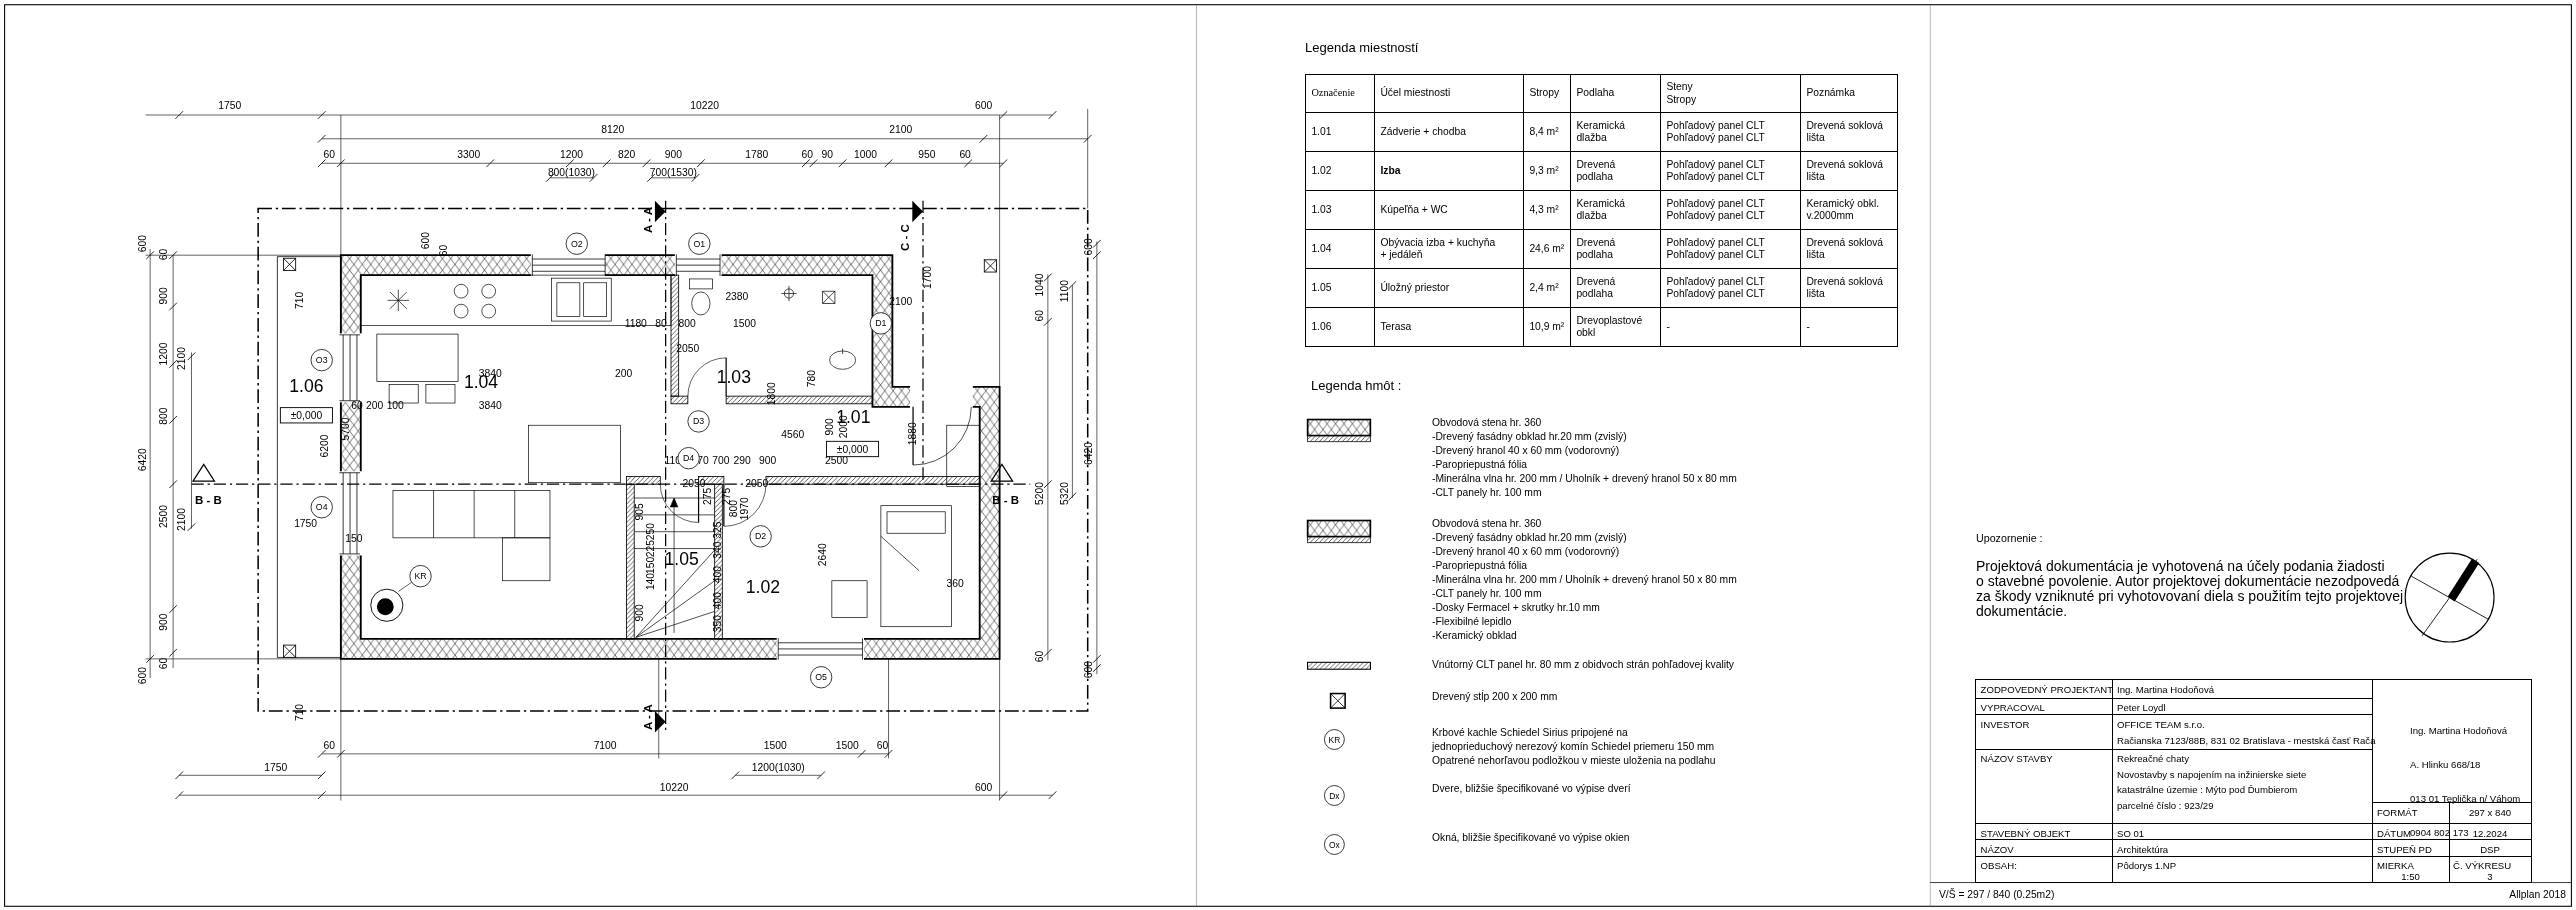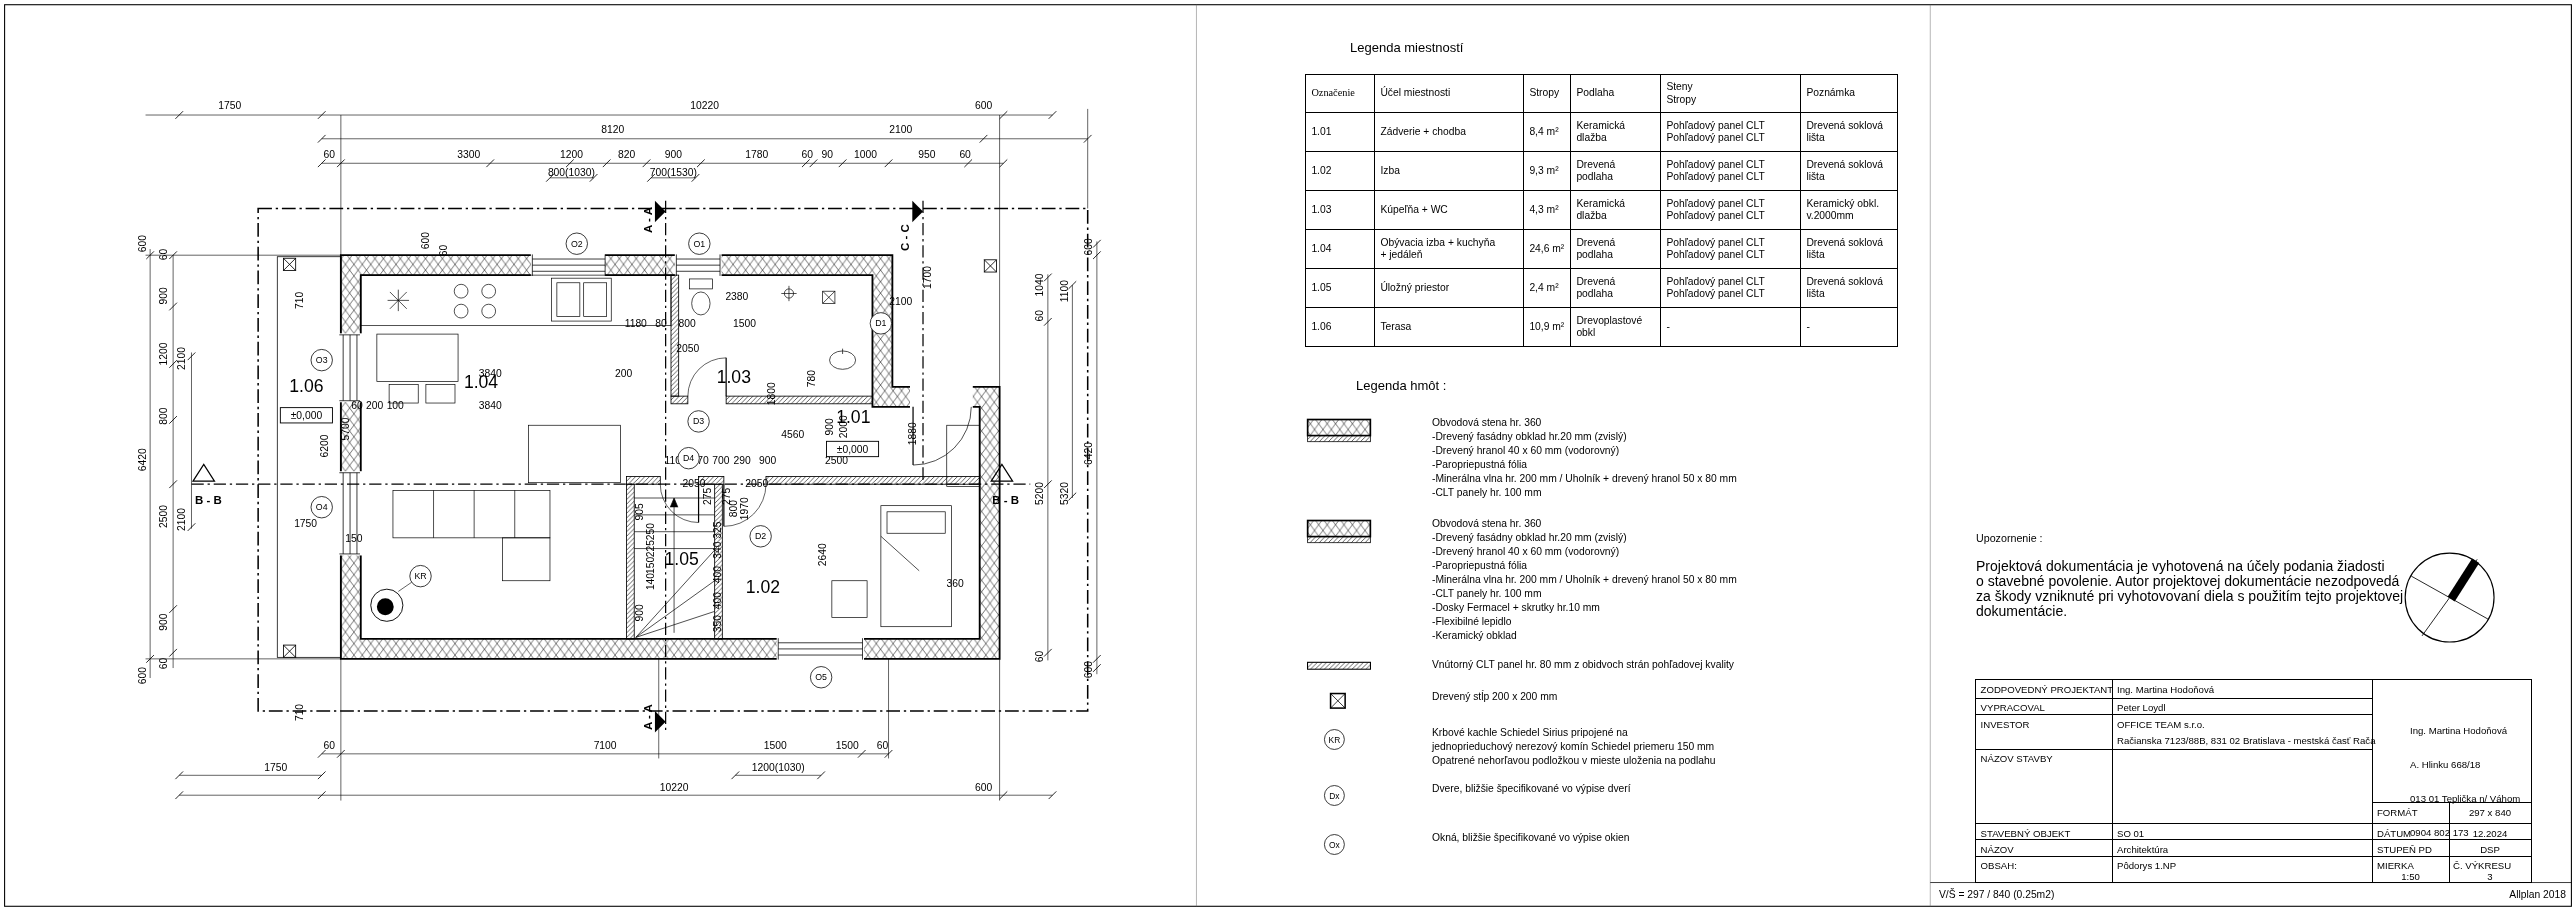--- a/index.html
+++ b/index.html
@@ -3,21 +3,21 @@
 <meta charset="utf-8">
 <style>
   html,body{margin:0;padding:0;background:#e8e8e8;}
   #sheet{position:relative;width:2576px;height:911px;background:#fff;
          font-family:"Liberation Sans",sans-serif;color:#000;overflow:hidden;}
   .abs{position:absolute;}
   
   #room-table{border-collapse:collapse;table-layout:fixed;}
   #room-table th,#room-table td{border:0.8px solid #000;font-weight:normal;text-align:left;
       font-size:10.3px;line-height:12.3px;padding:1.5px 5.4px;vertical-align:middle;white-space:pre-line;}
-  .legend-title{font-size:13px;margin-left:45px;}
+  .legend-title{font-size:13px;}
   
   .mat-item{position:absolute;left:1306px;}
   .mat-sym{position:absolute;left:0;top:0;}
   .mat-text{position:absolute;left:126px;top:-2.3px;font-size:10.3px;line-height:14px;white-space:pre;}
   
   #notice-body{font-size:14px;line-height:15px;white-space:pre;}
   
   #tblock{position:absolute;left:1975px;top:679px;width:555px;height:202px;border:0.8px solid #000;font-size:9.6px;}
   #tblock .cell{position:absolute;white-space:pre-line;line-height:15.7px;}
   .tb-line{position:absolute;background:#000;}
@@ -353,21 +353,21 @@
           <td style="height: 35px;">8,4 m²</td>
           <td style="height: 35px;">Keramická
 dlažba</td>
           <td style="height: 35px;">Pohľadový panel CLT
 Pohľadový panel CLT</td>
           <td style="height: 35px;">Drevená soklová
 lišta</td>
         </tr>
         <tr>
           <td style="height: 35px;">1.02</td>
-          <td style="height: 35px;">Izba</td>
+          <td style="height: 35px; font-weight: bold;">Izba</td>
           <td style="height: 35px;">9,3 m²</td>
           <td style="height: 35px;">Drevená
 podlaha</td>
           <td style="height: 35px;">Pohľadový panel CLT
 Pohľadový panel CLT</td>
           <td style="height: 35px;">Drevená soklová
 lišta</td>
         </tr>
         <tr>
           <td style="height: 35px;">1.03</td>
@@ -510,20 +510,24 @@
     <div class="cell" style="left:4.6px;top:37px">INVESTOR</div>
     <div class="cell" style="left:4.6px;top:71px">NÁZOV STAVBY</div>
     <div class="cell" style="left:4.6px;top:146px">STAVEBNÝ OBJEKT</div>
     <div class="cell" style="left:4.6px;top:162px">NÁZOV</div>
     <div class="cell" style="left:4.6px;top:178px">OBSAH:</div>
 
     <div class="cell" style="left:141px;top:2.3px">Ing. Martina Hodoňová</div>
     <div class="cell" style="left:141px;top:20px">Peter Loydl</div>
     <div class="cell" style="left:141px;top:37px">OFFICE TEAM s.r.o.
 Račianska 7123/88B, 831 02 Bratislava - mestská časť Rača</div>
+    <div class="cell" style="left:141px;top:71px">Rekreačné chaty
+Novostavby s napojením na inžinierske siete
+katastrálne územie : Mýto pod Ďumbierom
+parcelné číslo : 923/29</div>
     <div class="cell" style="left:141px;top:146px">SO 01</div>
     <div class="cell" style="left:141px;top:162px">Architektúra</div>
     <div class="cell" style="left:141px;top:178px">Pôdorys 1.NP</div>
 
     <div class="cell" style="left:434px;top:24.5px;line-height:17px">
       <div>Ing. Martina Hodoňová</div>
       <div>A. Hlinku 668/18</div>
       <div>013 01 Teplička n/ Váhom</div>
       <div>0904 802 173</div>
     </div>

